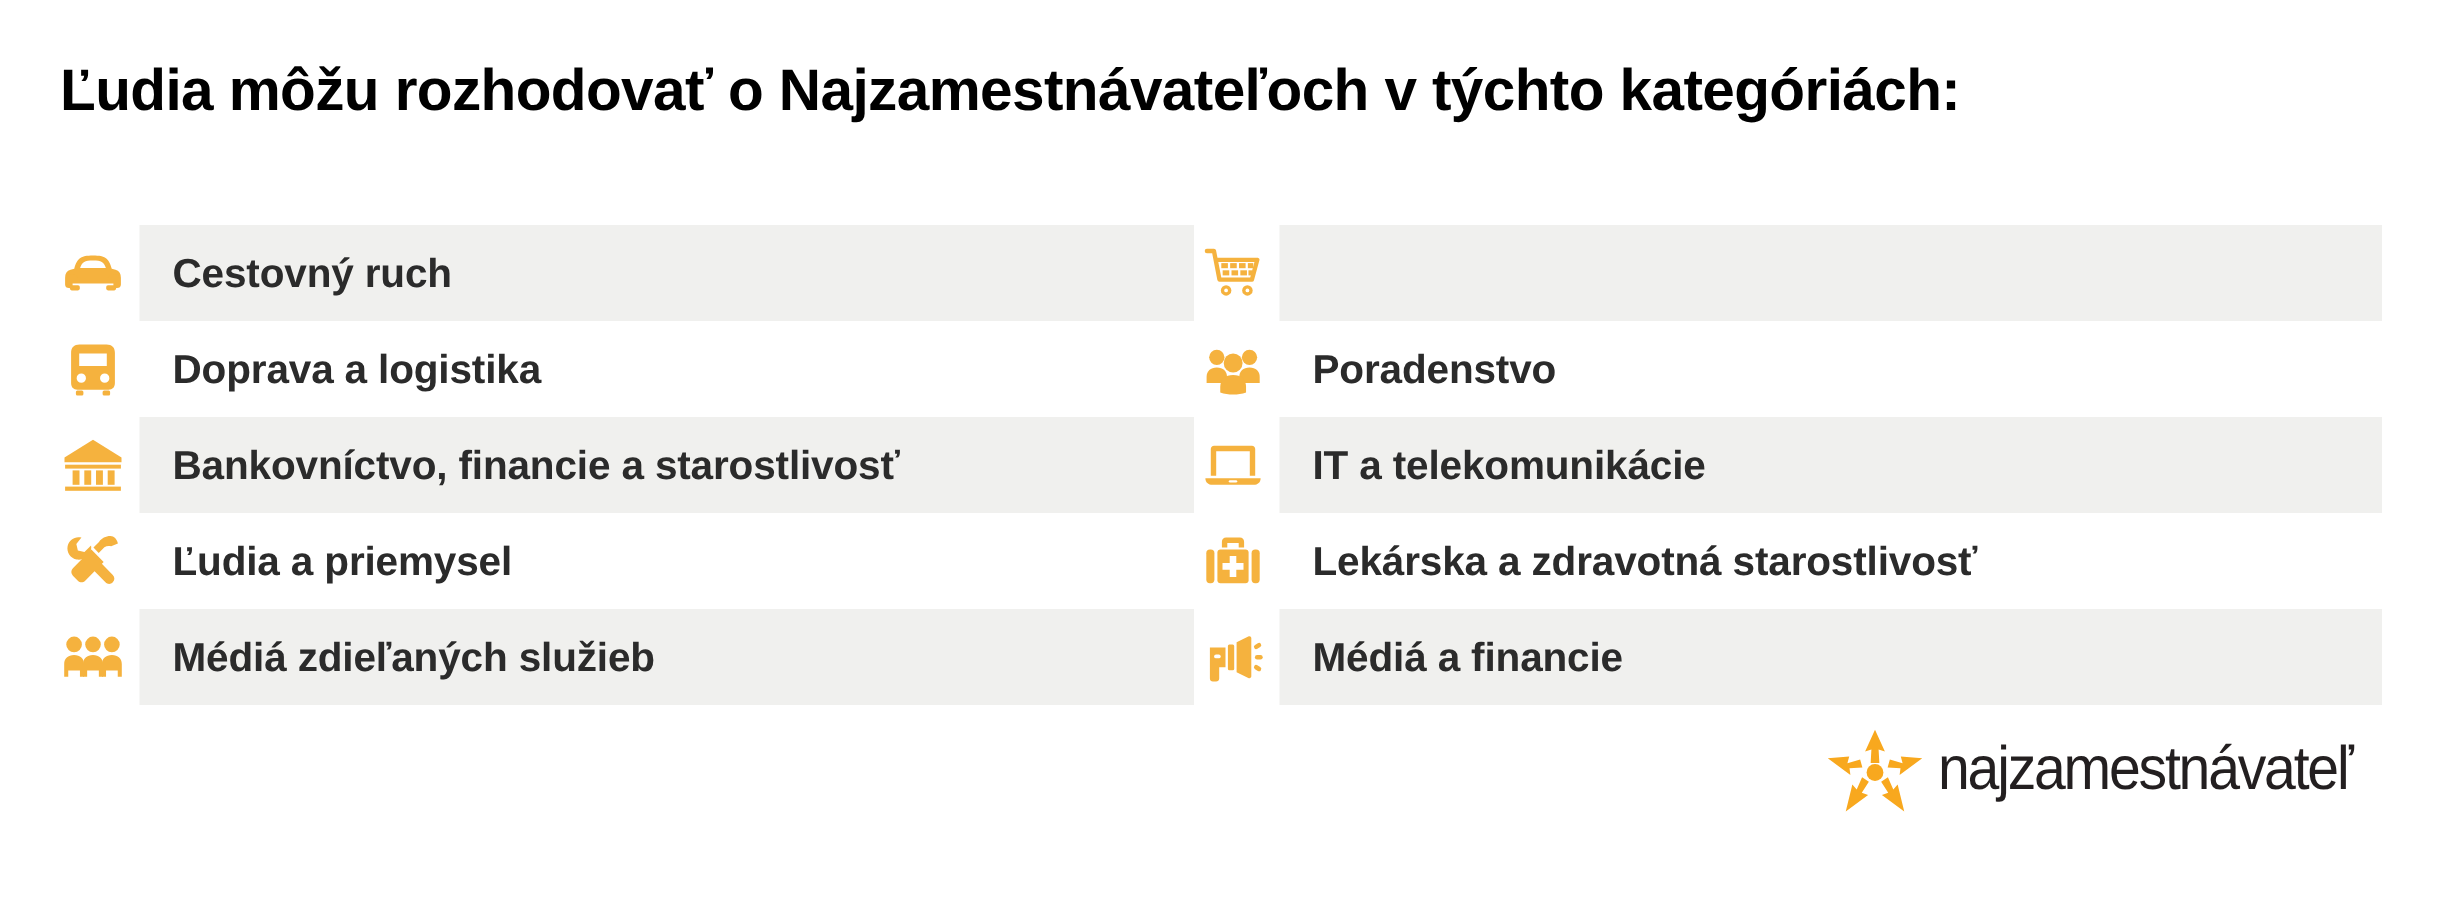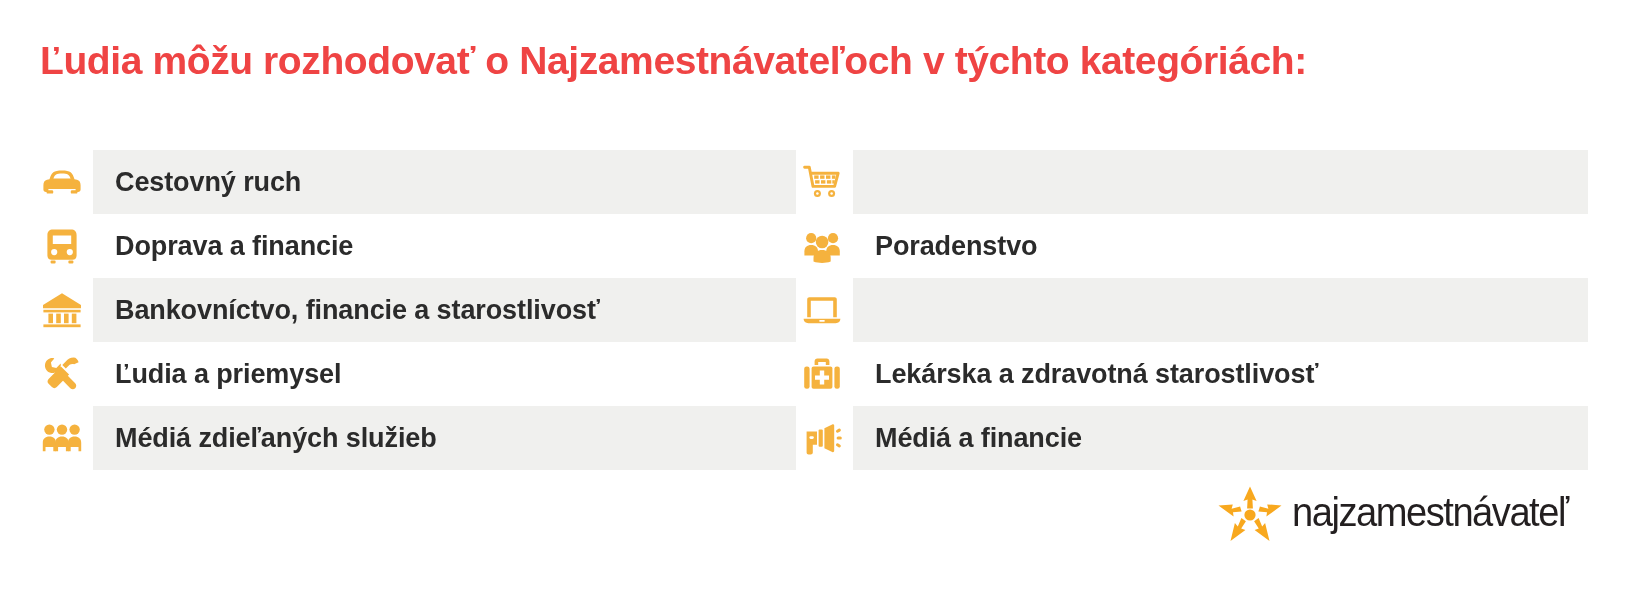--- a/index.html
+++ b/index.html
@@ -22,21 +22,21 @@
 
   
   .page-title {
     position: absolute;
     left: 40px;
     top: 38px;
     width: 1560px;
     font-size: 39px;
     font-weight: 700;
     letter-spacing: -0.4px;
-    color: #ef4444;
+    color: #000000;
     line-height: 1.2;
     white-space: nowrap;
   }
 
   
   .columns {
     position: absolute;
     left: 0;
     top: 150px;
     width: 1428px;
@@ -147,21 +147,21 @@
         <div class="stripe"></div>
         <div class="icon-cell">
           <svg width="44" height="44" viewBox="0 0 44 44" aria-hidden="true">
             <g fill="#f5b23e">
               <path d="M13 5.6 L31 5.6 C34.6 5.6 36.6 7.6 36.6 11.2 L36.6 31.4 C36.6 34.2 35 35.8 32.4 35.8 L11.6 35.8 C9 35.8 7.4 34.2 7.4 31.4 L7.4 11.2 C7.4 7.6 9.4 5.6 13 5.6 Z M12.8 11.6 L12.8 20 L31.2 20 L31.2 11.6 Z M14.2 25 A3.1 3.1 0 1 0 14.2 31.2 A3.1 3.1 0 1 0 14.2 25 Z M29.8 25 A3.1 3.1 0 1 0 29.8 31.2 A3.1 3.1 0 1 0 29.8 25 Z"></path>
               <rect x="10.6" y="36.4" width="5" height="3.2" rx="1"></rect>
               <rect x="28.4" y="36.4" width="5" height="3.2" rx="1"></rect>
             </g>
           </svg>
         </div>
-        <div class="row-label">Doprava a financie</div>
+        <div class="row-label">Doprava a logistika</div>
       </div>
 
       <div class="row">
         <div class="stripe"></div>
         <div class="icon-cell">
           <svg width="44" height="44" viewBox="0 0 44 44" aria-hidden="true">
             <g fill="#f5b23e">
               <path d="M22 5.2 L41 17 L41 20.2 L3 20.2 L3 17 Z"></path>
               <rect x="3.4" y="21.8" width="37.2" height="2.6"></rect>
               <rect x="8.4" y="25.6" width="4.6" height="9.6"></rect>
@@ -260,20 +260,21 @@
         <div class="stripe"></div>
         <div class="icon-cell">
           <svg width="44" height="44" viewBox="0 0 44 44" aria-hidden="true">
             <g fill="#f5b23e">
               <path d="M9.4 9.2 L34.6 9.2 C35.9 9.2 36.8 10.1 36.8 11.4 L36.8 29.2 L33.2 29.2 L33.2 12.8 L10.8 12.8 L10.8 29.2 L7.2 29.2 L7.2 11.4 C7.2 10.1 8.1 9.2 9.4 9.2 Z"></path>
               <path d="M3.6 30.8 L40.4 30.8 C40.4 33.6 38.6 35.2 35.6 35.2 L8.4 35.2 C5.4 35.2 3.6 33.6 3.6 30.8 Z"></path>
             </g>
             <rect x="19.2" y="32.1" width="5.6" height="1.6" rx="0.8" fill="#ffffff"></rect>
           </svg>
         </div>
+        <div class="row-label">IT a telekomunikácie</div>
       </div>
 
       <div class="row plain">
         <div class="stripe"></div>
         <div class="icon-cell">
           <svg width="44" height="44" viewBox="0 0 44 44" aria-hidden="true">
             <g fill="#f5b23e">
               <path d="M17.4 6.4 L26.6 6.4 C28.3 6.4 29.4 7.5 29.4 9.2 L29.4 13 L25.8 13 L25.8 10 L18.2 10 L18.2 13 L14.6 13 L14.6 9.2 C14.6 7.5 15.7 6.4 17.4 6.4 Z"></path>
               <rect x="4.2" y="14.4" width="5.4" height="22.4" rx="2.4"></rect>
               <rect x="34.4" y="14.4" width="5.4" height="22.4" rx="2.4"></rect>

